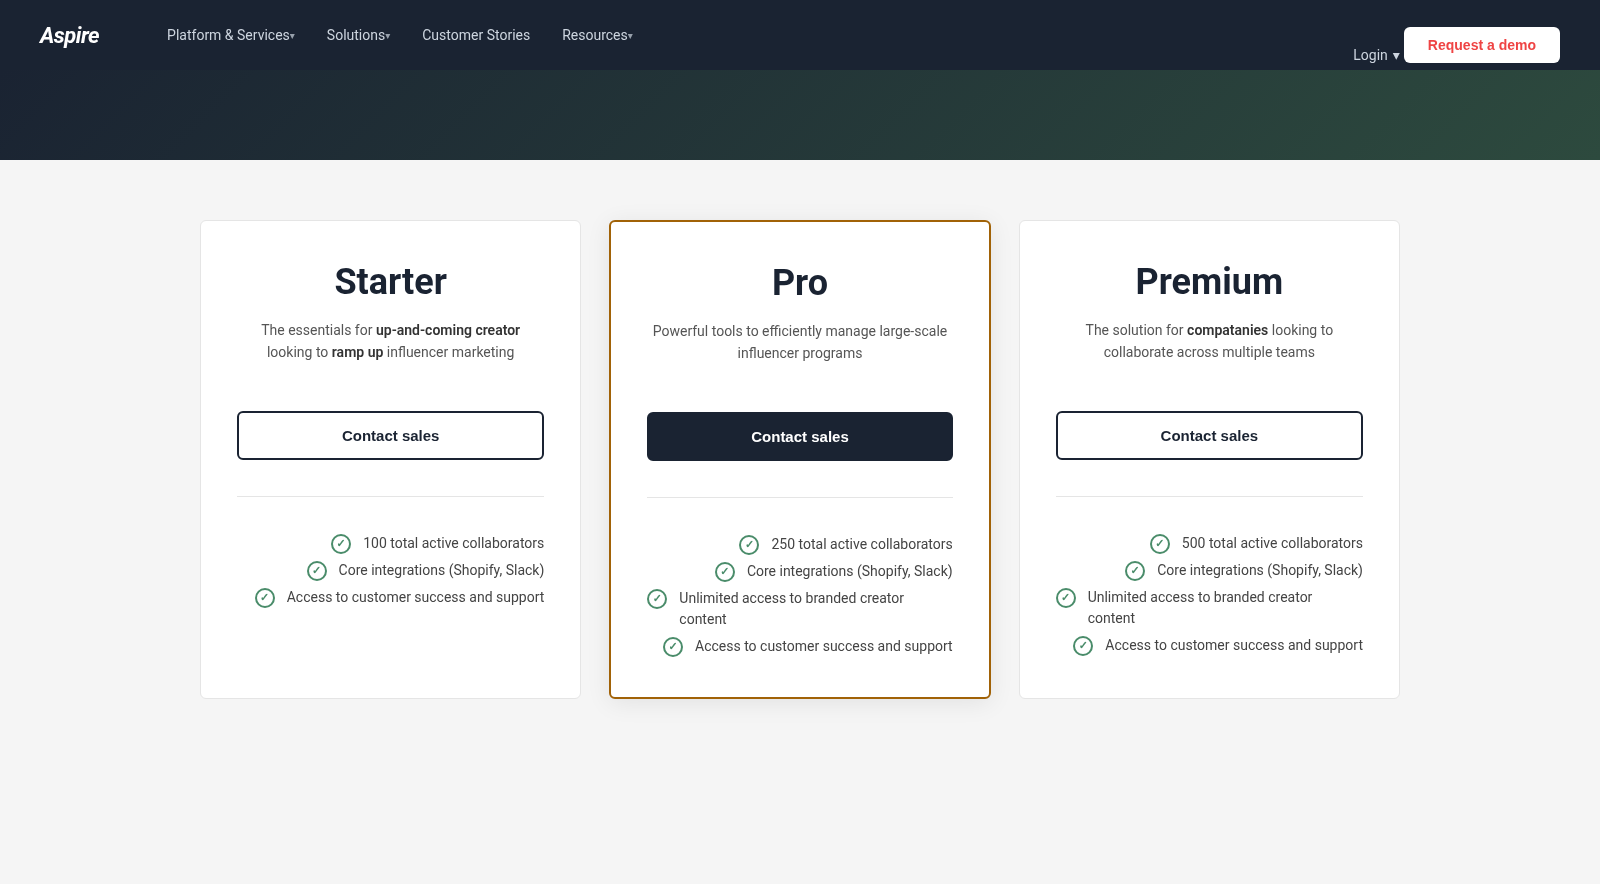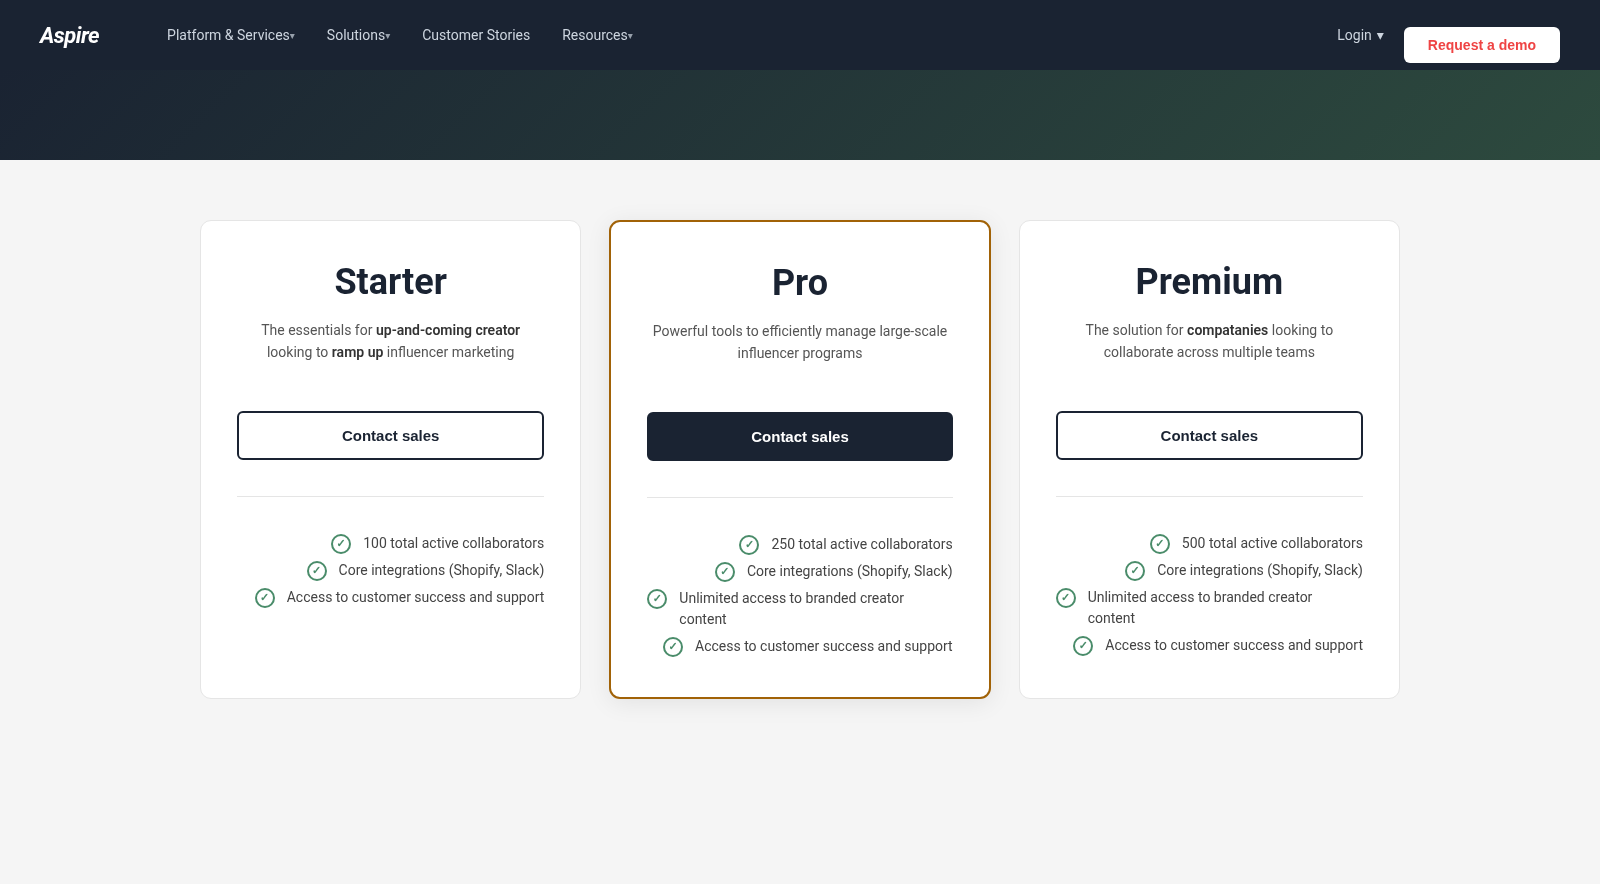--- a/index.html
+++ b/index.html
@@ -43,22 +43,22 @@
       display: flex;
       align-items: center;
       white-space: nowrap;
     }
     .nav-link .chevron {
       font-size: 10px;
       opacity: 0.7;
     }
     .nav-right {
       display: flex;
-      align-items: flex-start;
-      gap: 20px;
+      align-items: flex-end;
+      gap: 4px;
       margin-top: 20px;
     }
     .nav-login {
       color: #cdd5df;
       font-size: 14px;
       display: flex;
       align-items: center;
       gap: 5px;
       cursor: pointer;
     }
@@ -91,21 +91,21 @@
       display: grid;
       grid-template-columns: 1fr 1fr 1fr;
       gap: 28px;
       max-width: 1200px;
       margin: 0 auto;
     }
 
     
     .pricing-card {
       background: #fff;
-      border-radius: 11px;
+      border-radius: 6px;
       padding: 40px 36px 40px;
       border: 1px solid #e5e5e5;
       display: flex;
       flex-direction: column;
       gap: 0;
     }
 
     .pricing-card.featured {
       border: 2px solid #a16207;
       box-shadow: 0 4px 24px rgba(0,0,0,0.08);

